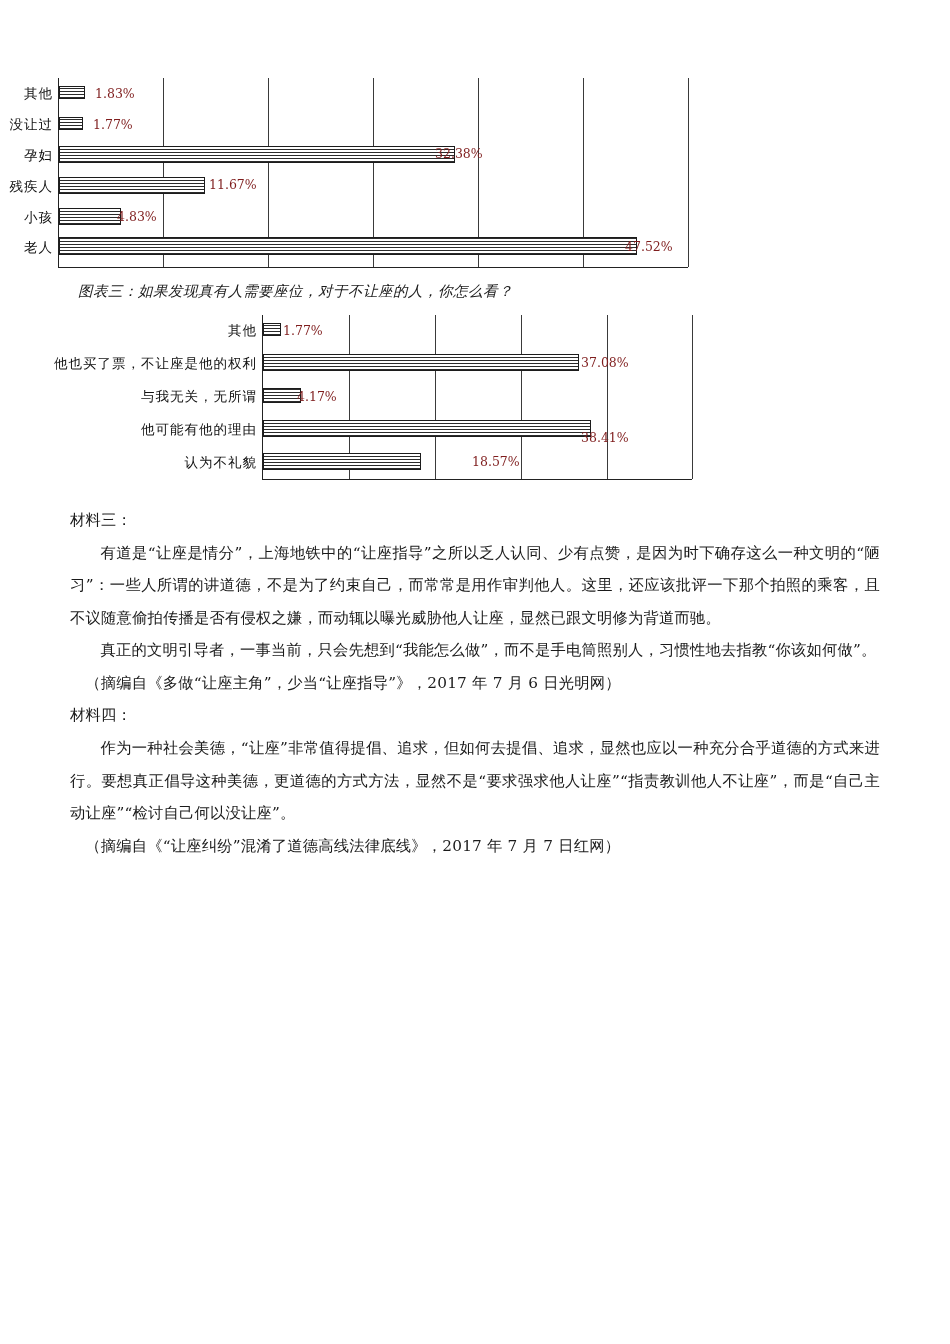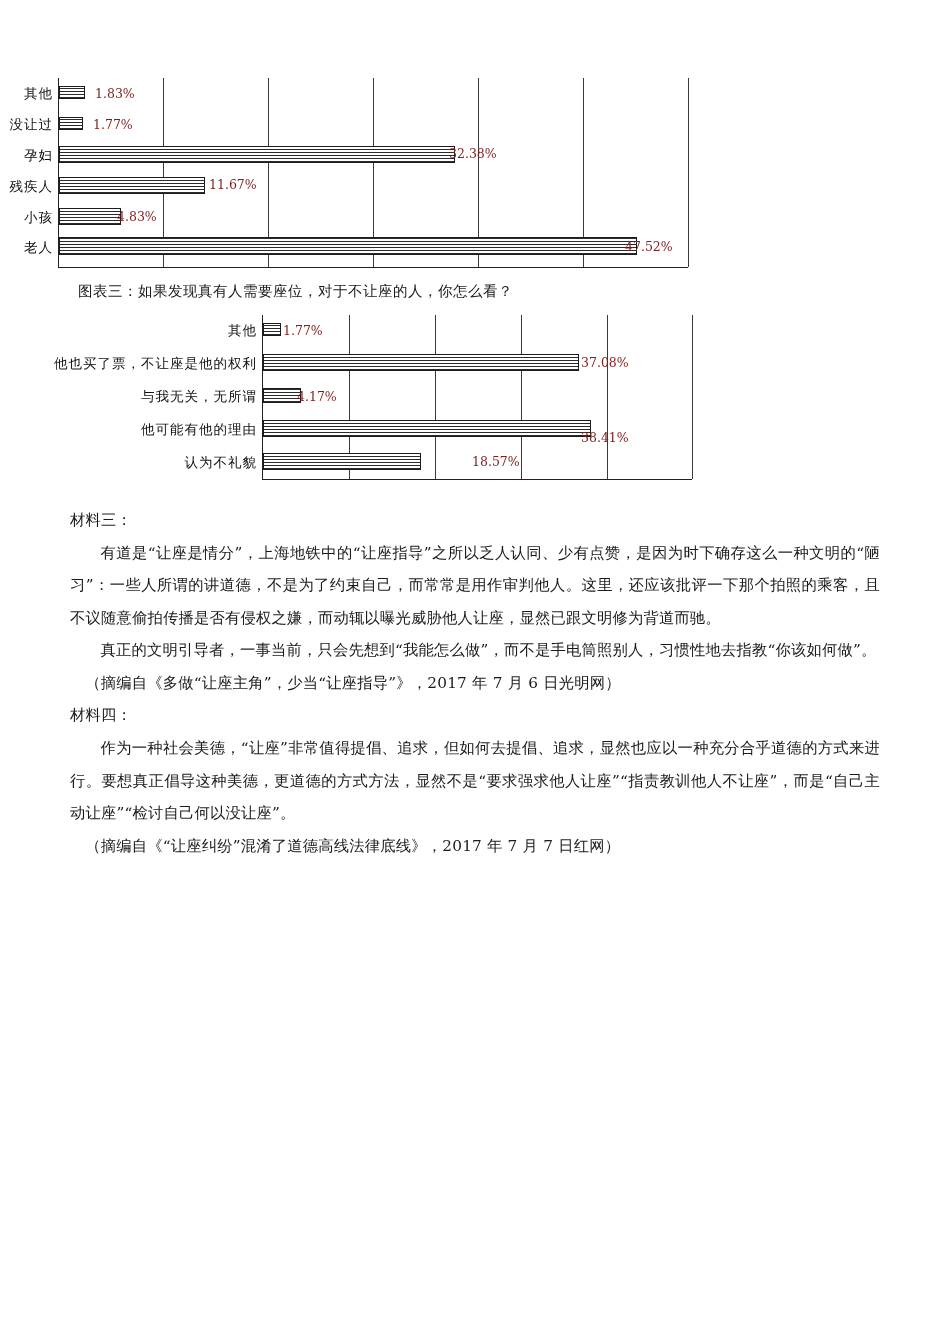--- a/index.html
+++ b/index.html
@@ -91,20 +91,21 @@
     font-size: 12.5px;
     white-space: nowrap;
     color: #7f1d1d;
     font-family: "DejaVu Serif", "Liberation Serif", serif;
   }
 
   .caption {
     font-size: 14.5px;
     margin: 14px 0 8px 78px;
     letter-spacing: 0.5px;
+    font-style: italic;
   }
 
   
   .body-text {
     margin: 24px 70px 0 70px;
     font-size: 15.3px;
     line-height: 2.13;
     text-align: justify;
     letter-spacing: 0.2px;
   }
@@ -141,21 +142,21 @@
 
       <div class="row" style="height:31px">
         <span class="row-label" style="left:-82px; top:7px; width:76px;">没让过</span>
         <div class="bar" style="top:8px; height:13px; width:24px;"></div>
         <span class="bar-value" style="left:34px; top:8px;">1.77%</span>
       </div>
 
       <div class="row" style="height:31px">
         <span class="row-label" style="left:-62px; top:7px; width:56px;">孕妇</span>
         <div class="bar" style="top:6px; height:17px; width:396px;"></div>
-        <span class="bar-value" style="left:390px; top:6px;">32.38%</span>
+        <span class="bar-value" style="left:376px; top:6px;">32.38%</span>
       </div>
 
       <div class="row" style="height:31px">
         <span class="row-label" style="left:-82px; top:7px; width:76px;">残疾人</span>
         <div class="bar" style="top:6px; height:17px; width:146px;"></div>
         <span class="bar-value" style="left:150px; top:6px;">11.67%</span>
       </div>
 
       <div class="row" style="height:31px">
         <span class="row-label" style="left:-62px; top:7px; width:56px;">小孩</span>

